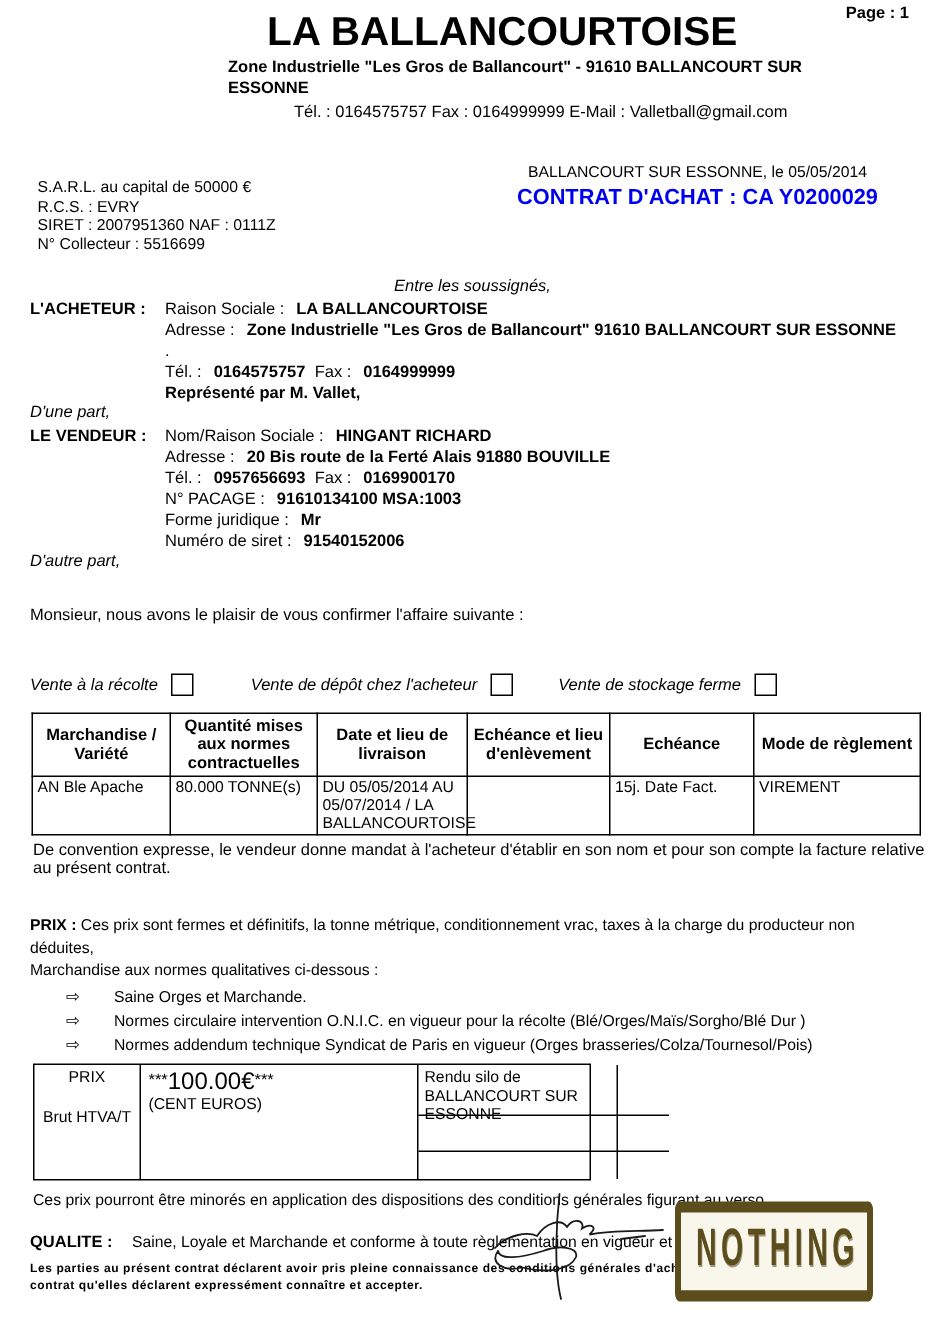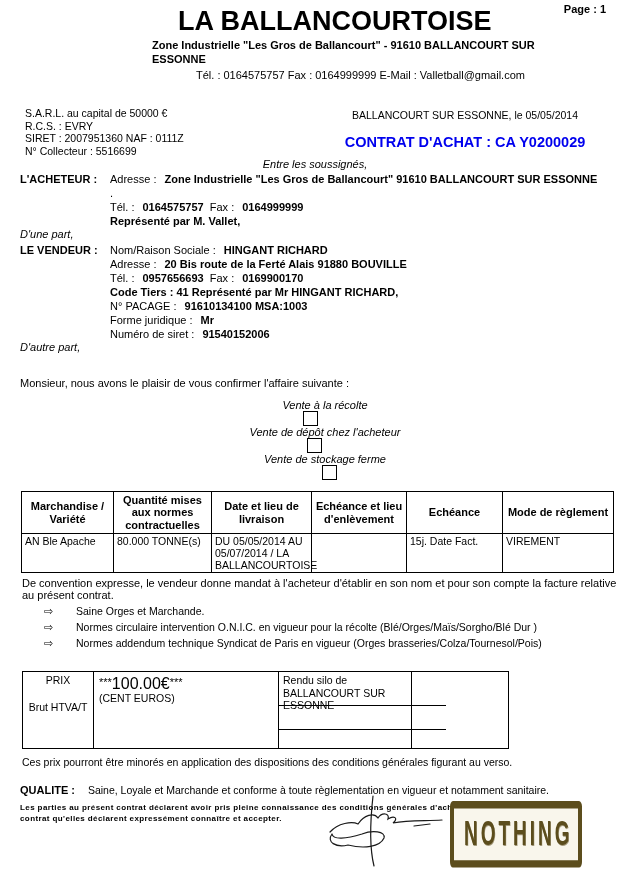--- a/index.html
+++ b/index.html
@@ -10,57 +10,57 @@
     font-family:"Liberation Sans", sans-serif; color:#000; overflow:hidden;
   }
   .page-label { position:absolute; top:3px; right:24px; font-size:11px; font-weight:700; }
 
   .header { padding-top:6px; margin-left:152px; }
   .title { font-size:27px; font-weight:700; line-height:30px; margin-left:26px; letter-spacing:0; }
   .header-sub { max-width:430px; font-size:11px; font-weight:700; line-height:14px; margin-top:2px; }
   .header-contact { font-size:11px; margin-top:3px;margin-left:44px; }
 
   .info-row { display:flex; margin-top:26px; }
-  .company-info { margin-left:25px; font-size:10.5px; line-height:12.5px; width:285px; }
+  .company-info { margin-left:25px; font-size:10.5px; line-height:12.5px; width:285px;margin-top:12px; }
   .contract-info { width:310px; text-align:center; padding-top:2px; }
   .place-date { font-size:10.5px; }
-  .contract-no { color:var(--accent); font-weight:700; font-size:14.5px; margin-top:13px; }
+  .contract-no { color:var(--accent); font-weight:700; font-size:14.5px; margin-top:3px; }
   .campaign { font-weight:700; font-size:13px; margin-top:12px; }
 
-  .entre { text-align:center; font-style:italic; font-size:11px; margin-top:1px; }
+  .entre { text-align:center; font-style:italic; font-size:11px; margin-top:16px; }
 
   .party { display:flex; margin-top:2px; }
   .party-label { width:90px; margin-left:20px; font-weight:700; font-size:11px; padding-top:1px; }
   .party-lines { font-size:11px; line-height:14px; width:505px; }
   .fl-label { margin-right:8px; }
   .fl-value { font-weight:700; }
   .aside-note { margin-left:20px; font-style:italic; font-size:11px; line-height:13px; }
 
   .confirmation { margin-left:20px; font-size:11px; margin-top:23px; }
 
-  .options-row { display:flex; align-items:center; margin-left:20px; margin-top:10px; font-size:11px;flex-direction:column; }
+  .options-row { display:flex; align-items:center; margin-left:20px; margin-top:33px; font-size:11px; }
   .option-label { font-style:italic; }
   .checkbox { width:15px; height:15px; border:1px solid #000; margin-left:9px; background:#fff; }
   .opt-gap1 { margin-right:38px; } .opt-gap2 { margin-right:30px; }
 
   table.main-table { margin:11px 0 0 21px; border-collapse:collapse; table-layout:fixed; width:592px; }
   .main-table th { border:1px solid #000; font-size:11px; font-weight:700; height:42px;
     vertical-align:middle; text-align:center; padding:1px 2px; line-height:12.5px; }
   .main-table td { border:1px solid #000; font-size:10.5px; height:37px; vertical-align:top;
     text-align:left; padding:1px 3px; line-height:12px; }
 
   .mandate-note { margin-left:22px; margin-top:4px; font-size:11px; }
 
   .price-intro { margin-left:20px; margin-top:25px; font-size:10.5px; line-height:15px; width:580px; }
   .bold { font-weight:700; }
   .bullets { margin-left:44px; margin-top:2px; font-size:10.5px; }
   .bullet { display:flex; line-height:16px; }
   .bullet-glyph { width:32px; font-size:11px; }
 
-  .price-table { margin-left:22px; margin-top:20px; width:487px; display:grid;
+  .price-table { margin-left:22px; margin-top:4px; width:372px; display:grid;
     grid-template-columns:71px 185px 132px 35px; grid-template-rows:34px 24px 18px;
     border:1px solid #000; }
   .pt-c1 { grid-row:1/4; grid-column:1; border-right:1px solid #000; text-align:center; font-size:10.5px; }
   .pt-c1 .pt-prix { margin-top:2px; }
   .pt-c1 .pt-brut { margin-top:15px; }
   .pt-c2 { grid-row:1/4; grid-column:2; border-right:1px solid #000; padding:2px 5px; }
   .price-line { line-height:17px; }
   .price-stars { font-size:11px; vertical-align:3px; }
   .price-value { font-size:16px; }
   .price-words { font-size:10.5px; }
@@ -109,35 +109,35 @@
       <div class="place-date">BALLANCOURT SUR ESSONNE,  le 05/05/2014</div>
       <div class="contract-no">CONTRAT D'ACHAT : CA  Y0200029</div>
     </div>
   </div>
 
   <div class="entre">Entre les soussignés,</div>
 
   <div class="party">
     <div class="party-label">L'ACHETEUR :</div>
     <div class="party-lines">
+      <div><span class="fl-label">Raison Sociale :</span><span class="fl-value">LA BALLANCOURTOISE</span></div>
       <div><span class="fl-label">Adresse :</span><span class="fl-value">Zone Industrielle "Les Gros de Ballancourt"   91610 BALLANCOURT SUR ESSONNE</span></div>
       <div>.</div>
       <div><span class="fl-label">Tél. :</span><span class="fl-value">0164575757</span>&nbsp;&nbsp;<span class="fl-label">Fax :</span><span class="fl-value">0164999999</span></div>
       <div class="fl-value">Représenté par M. Vallet,</div>
     </div>
   </div>
   <div class="aside-note">D'une part,</div>
 
   <div class="party">
     <div class="party-label">LE VENDEUR :</div>
     <div class="party-lines">
       <div><span class="fl-label">Nom/Raison Sociale :</span><span class="fl-value">HINGANT RICHARD</span></div>
       <div><span class="fl-label">Adresse :</span><span class="fl-value">20 Bis route de la Ferté Alais   91880 BOUVILLE</span></div>
       <div><span class="fl-label">Tél. :</span><span class="fl-value">0957656693</span>&nbsp;&nbsp;<span class="fl-label">Fax :</span><span class="fl-value">0169900170</span></div>
-      <div class="fl-value">Code Tiers : 41 Représenté par Mr HINGANT RICHARD,</div>
       <div><span class="fl-label">N° PACAGE :</span><span class="fl-value">91610134100 MSA:1003</span></div>
       <div><span class="fl-label">Forme juridique :</span><span class="fl-value">Mr</span></div>
       <div><span class="fl-label">Numéro de siret :</span><span class="fl-value">91540152006</span></div>
     </div>
   </div>
   <div class="aside-note">D'autre part,</div>
 
   <div class="confirmation">Monsieur, nous avons le plaisir de vous confirmer l'affaire suivante :</div>
 
   <div class="options-row">
@@ -173,20 +173,25 @@
       <td>DU 05/05/2014 AU 05/07/2014 / LA BALLANCOURTOISE</td>
       <td></td>
       <td>15j. Date Fact.</td>
       <td>VIREMENT</td>
     </tr>
   </tbody>
     </table>
 
   <div class="mandate-note">De convention expresse, le vendeur donne mandat à l'acheteur d'établir en son nom et pour son compte la facture relative au présent contrat.</div>
 
+  <div class="price-intro">
+    <span class="bold">PRIX :</span>
+    <span>Ces prix sont fermes et définitifs, la tonne métrique, conditionnement vrac, taxes à la charge du producteur non déduites,</span><br>
+    <span>Marchandise aux normes qualitatives ci-dessous :</span>
+  </div>
   <div class="bullets">
     <div class="bullet">
       <span class="bullet-glyph">⇨</span>
       <span>Saine Orges et Marchande.</span>
     </div>
     <div class="bullet">
       <span class="bullet-glyph">⇨</span>
       <span>Normes circulaire intervention O.N.I.C. en vigueur pour la récolte (Blé/Orges/Maïs/Sorgho/Blé Dur )</span>
     </div>
     <div class="bullet">

